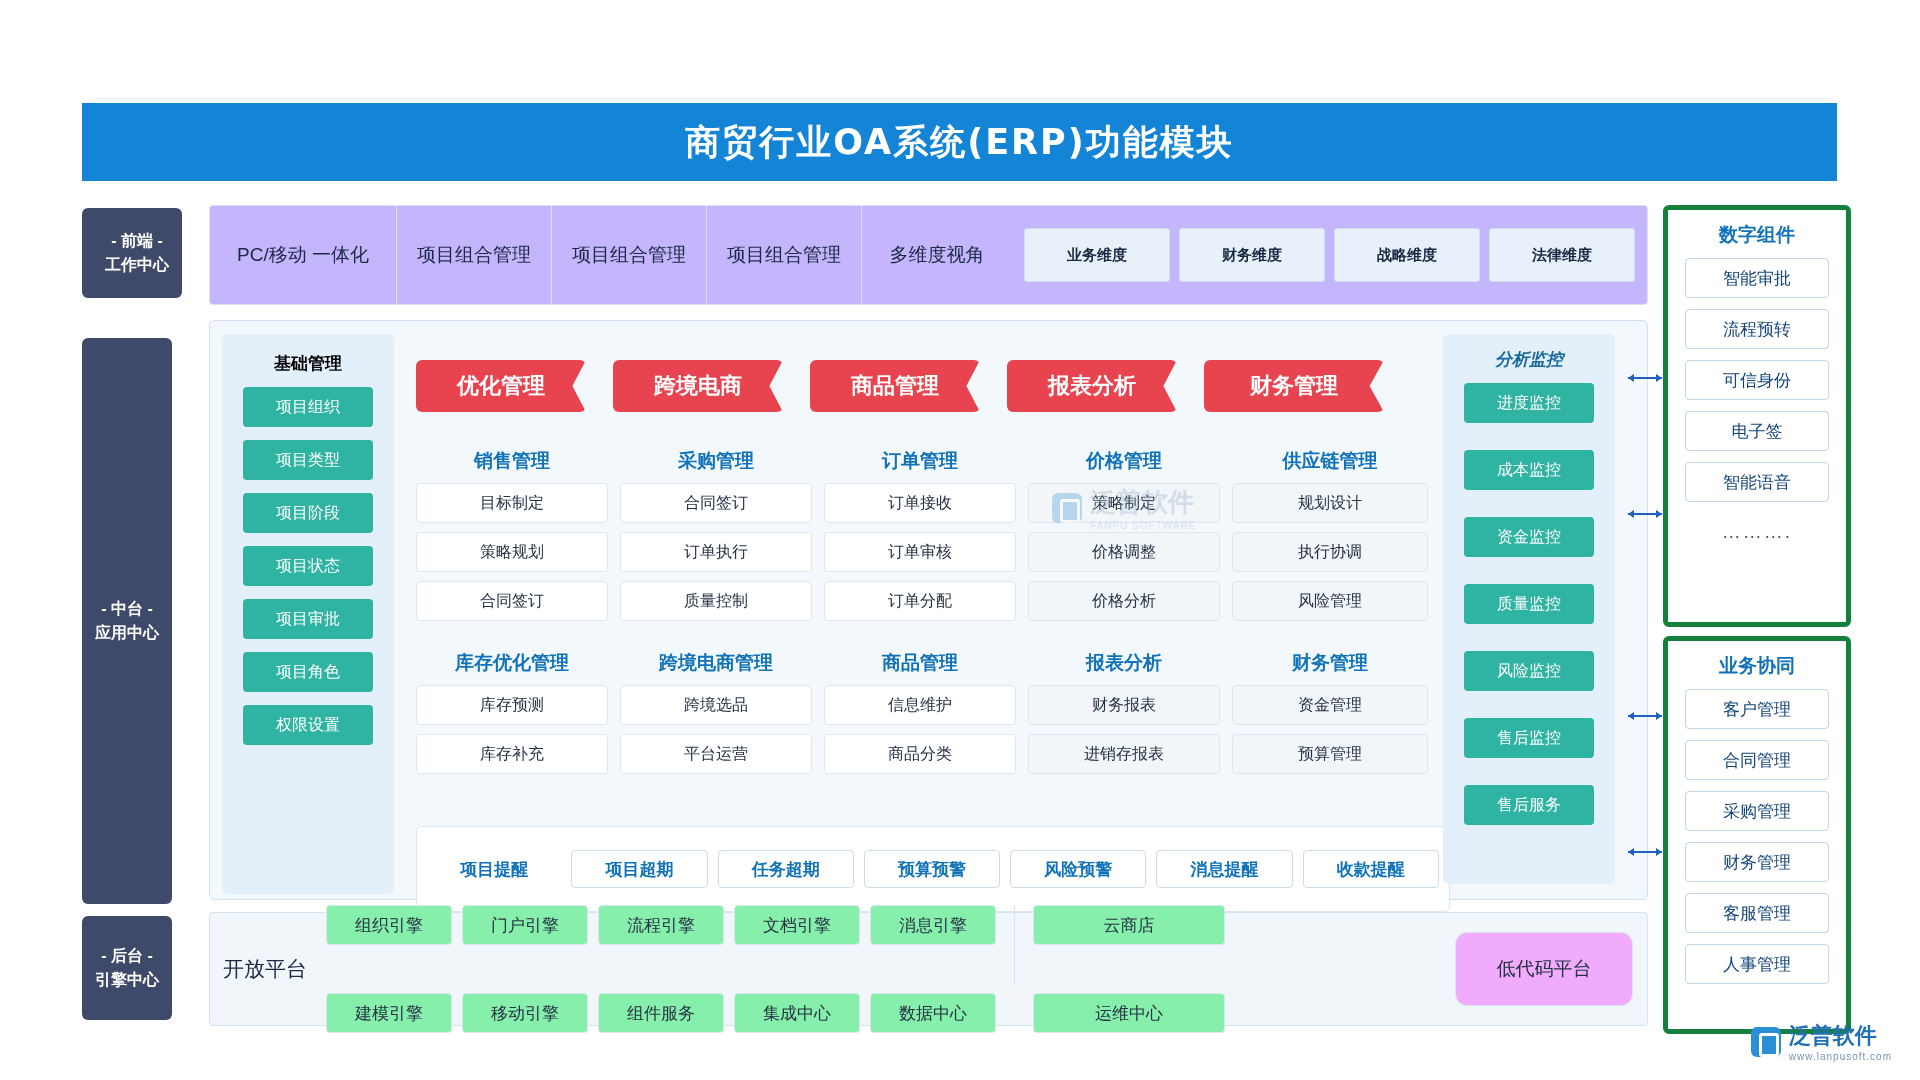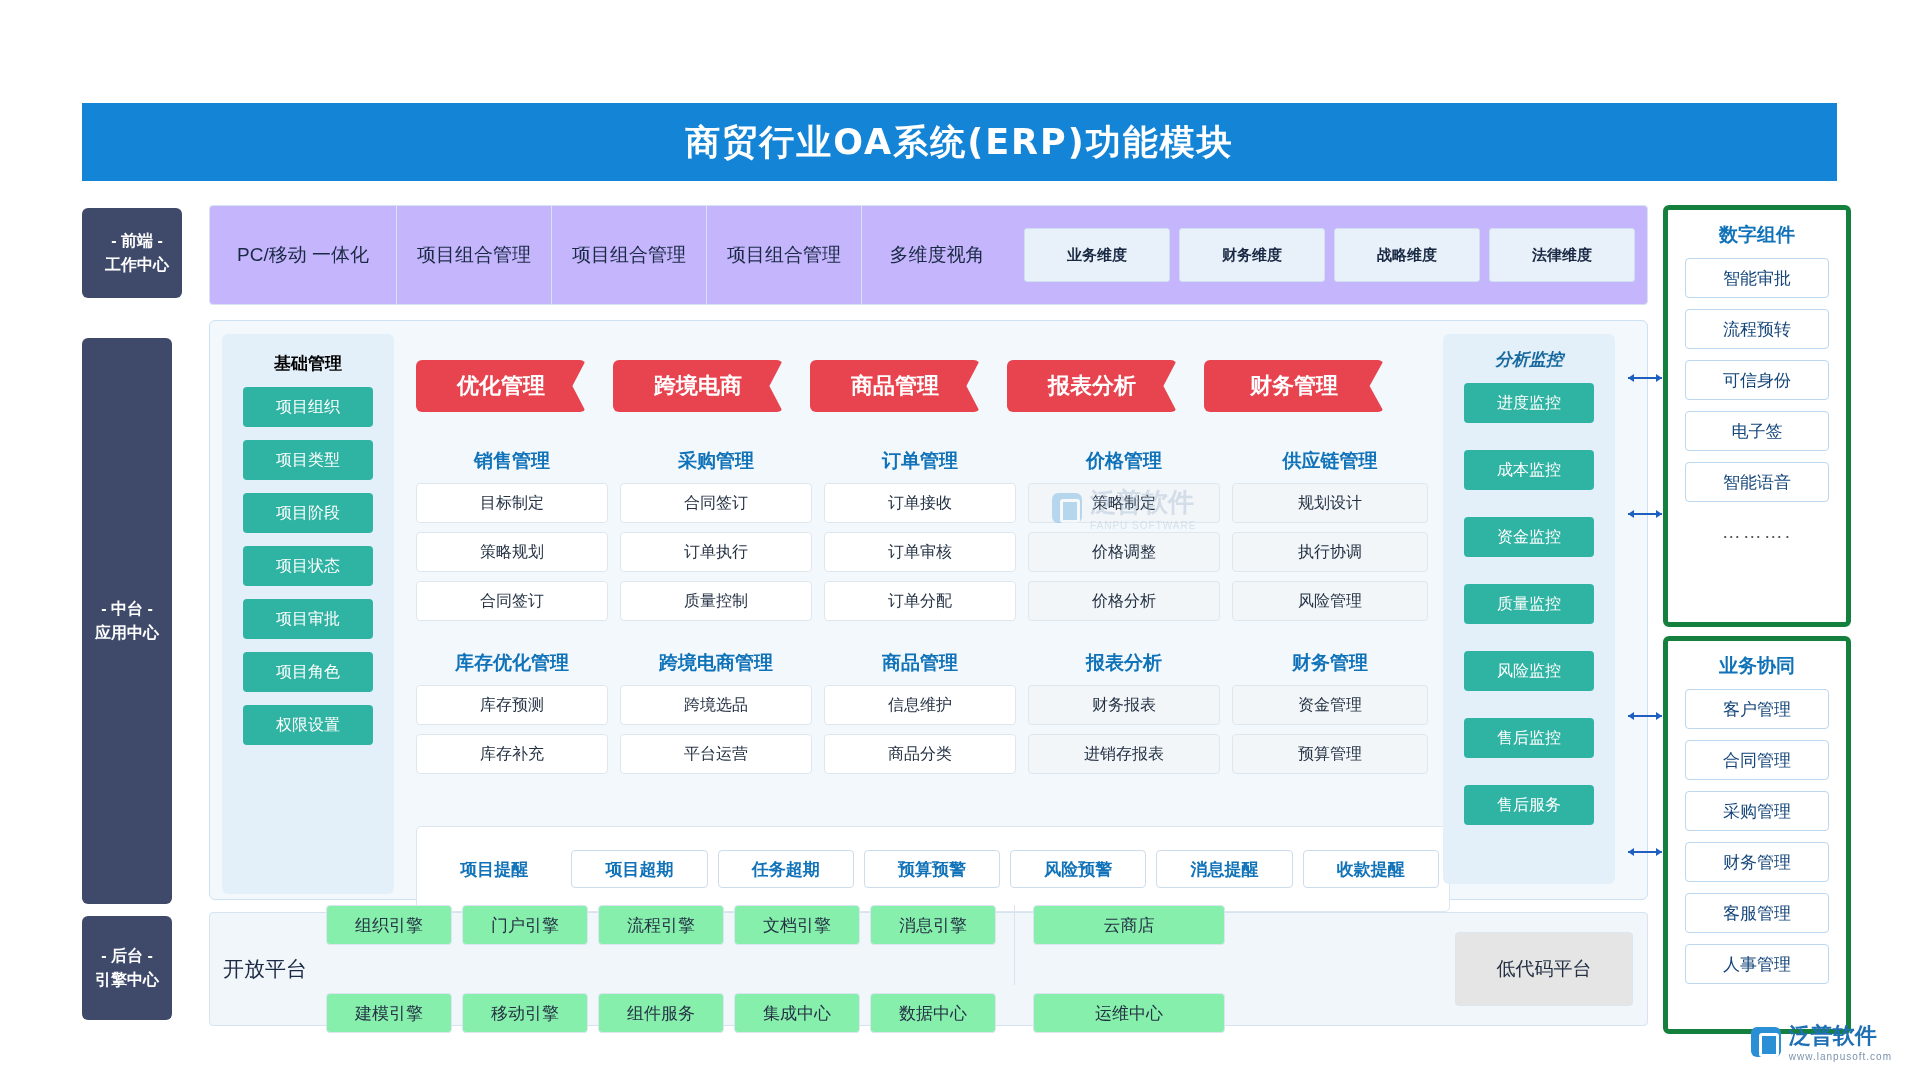--- a/index.html
+++ b/index.html
@@ -110,21 +110,21 @@
   .bb-label{width:110px;text-align:center;font-size:21px;color:#1b2a44;line-height:1.4;}
   .bb-grid{flex:1;display:flex;flex-direction:column;gap:8px;padding:10px 6px;}
   .bb-line{display:flex;gap:10px;}
   .eng{
     width:124px;height:38px;background:#86efac;border:1px solid #dbe6f0;border-radius:4px;
     display:flex;align-items:center;justify-content:center;font-size:17px;color:#253244;
   }
   .eng.wide{width:190px;}
   .bb-sep{width:1px;height:80px;background:#d8e4f0;margin:0 8px;}
   .lowcode{
-    width:176px;height:72px;background:#e5e5e5;border:1px solid #dbe6f0;border-radius:4px;
+    width:176px;height:72px;background:#f0abfc;border:1px solid #dbe6f0;border-radius:12px;
     display:flex;align-items:center;justify-content:center;font-size:19px;color:#253244;margin-right:14px;
   }
 
   
   .rbox{
     position:absolute;background:#fff;border:5px solid #15803d;border-radius:6px;
   }
   #rbox-digital{left:1663px;top:205px;width:178px;height:412px;}
   #rbox-biz{left:1663px;top:636px;width:178px;height:388px;}
   .rtitle{font-size:19px;color:#1072b8;font-weight:bold;text-align:center;margin:12px 0 10px;}

